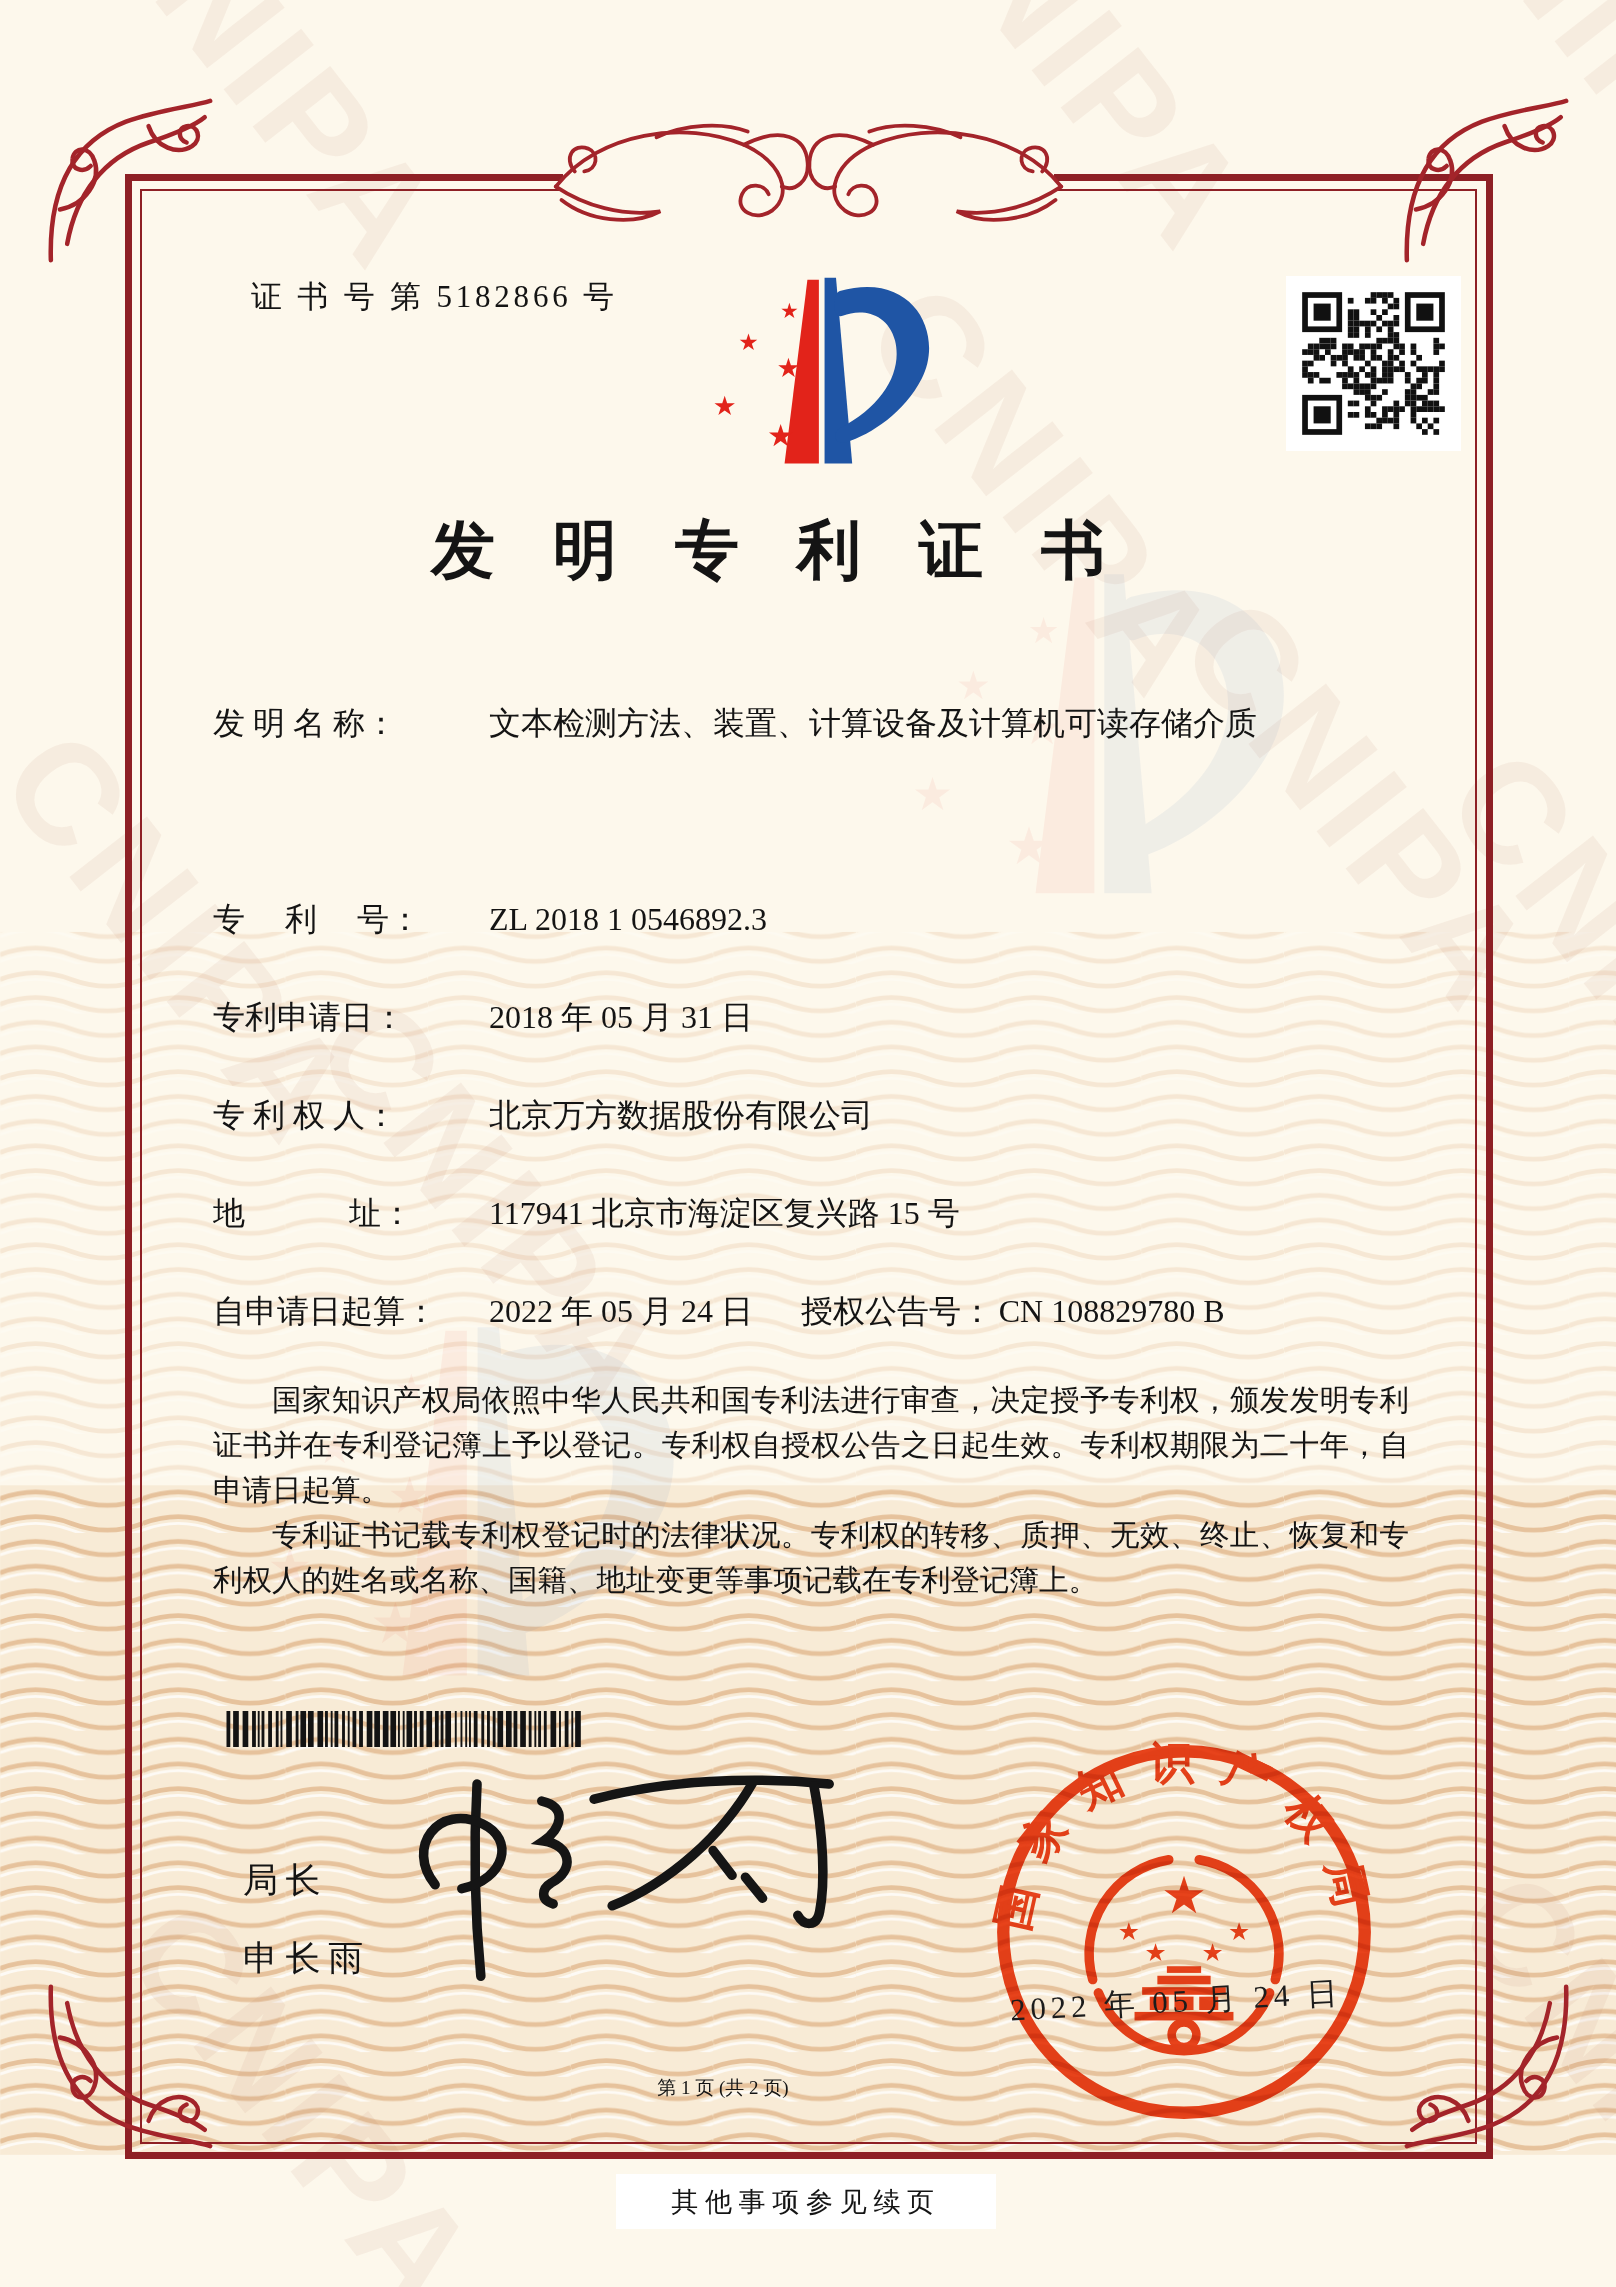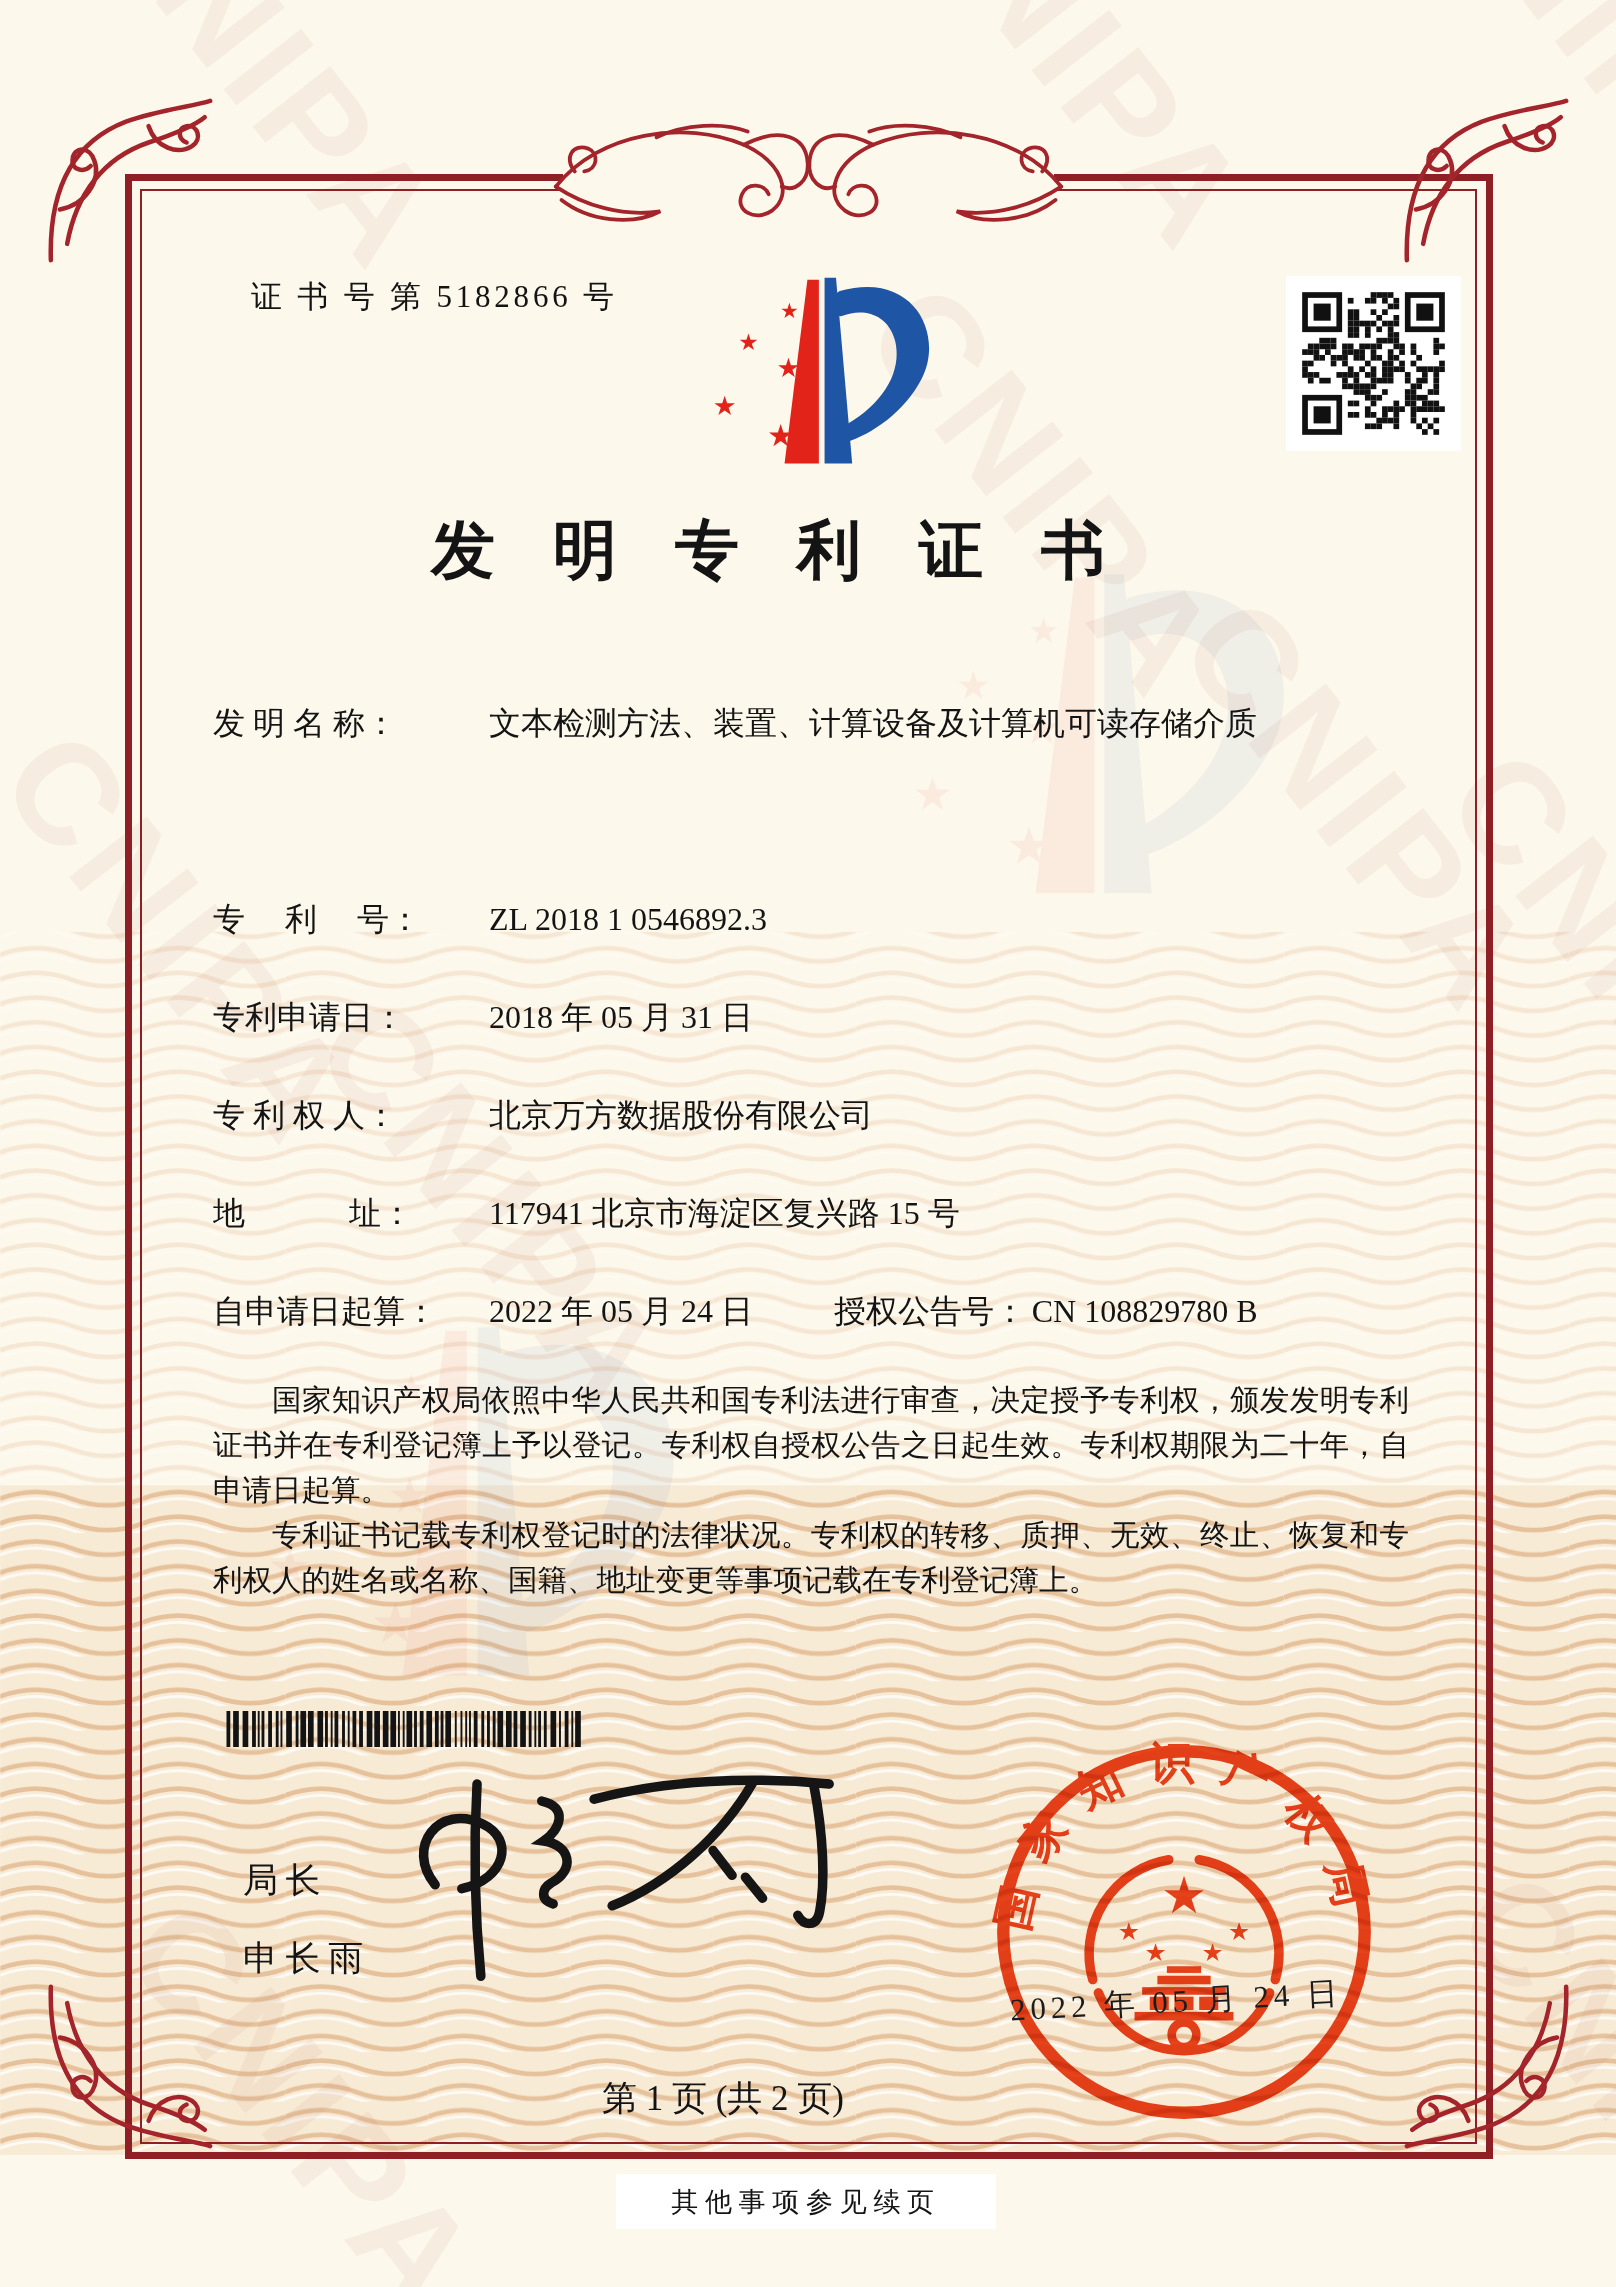--- a/index.html
+++ b/index.html
@@ -26,37 +26,37 @@
   
   .cert-no{position:absolute;z-index:5;left:203px;top:276px;font-size:31px;letter-spacing:3.8px;margin-left:48px;}
   .logo{position:absolute;z-index:5;left:697px;top:269px;}
   .qrbox{position:absolute;z-index:5;left:1286px;top:276px;width:175px;height:175px;background:#fff;}
   .title{position:absolute;z-index:5;left:0;top:495px;width:1533px;margin:12px;text-align:center;
          font-size:64px;font-weight:700;letter-spacing:21px;}
 
   
   .row{position:absolute;z-index:5;left:213px;width:1217px;font-size:32px;white-space:nowrap;}
   .row .lab{display:inline-block;min-width:276px;}
-  .row .grant-group{margin-left:81px;}
+  .row .grant-group{margin-left:48px;}
   .row .grant-group .lab{min-width:0;margin-right:5.7px;}
 
   
   .body-text{position:absolute;z-index:5;left:213px;top:1333px;width:1196px;
              font-size:29.5px;line-height:45px;text-align:justify;margin-top:45px;}
   .body-text p{margin:0;text-indent:2em;}
 
   
   .barcode{position:absolute;z-index:5;left:226px;top:1711px;}
   .signer-post{position:absolute;z-index:5;left:243px;top:1857px;font-size:35px;letter-spacing:7.6px;}
   .signer-name{position:absolute;z-index:5;left:243px;top:1935px;font-size:35px;letter-spacing:7.6px;text-align:center;}
   .signature{position:absolute;z-index:6;left:399px;top:1763px;}
   .seal{position:absolute;z-index:7;left:989px;top:1737px;mix-blend-mode:multiply;opacity:.94;}
   .seal-date{position:absolute;z-index:8;left:1010px;top:1980px;width:361px;font-size:31px;
              letter-spacing:4.8px;color:#1c1c1c;transform:rotate(-3deg);white-space:nowrap;}
-  .page-info{position:absolute;z-index:5;left:0;top:2075px;width:1446px;text-align:center;font-size:35px;}
+  .page-info{position:absolute;z-index:5;left:0;top:2075px;width:1446px;text-align:center;font-size:19px;}
   .note-box{position:absolute;z-index:5;left:616px;top:2174px;width:380px;height:55px;background:#ffffff;
             display:flex;align-items:center;justify-content:center;font-size:27px;letter-spacing:6.7px;}
   svg text.star{font-family:"DejaVu Sans",sans-serif;}
 </style>
 </head>
 <body>
 
 <div class="page">
 
   <svg width="0" height="0" style="position:absolute">

